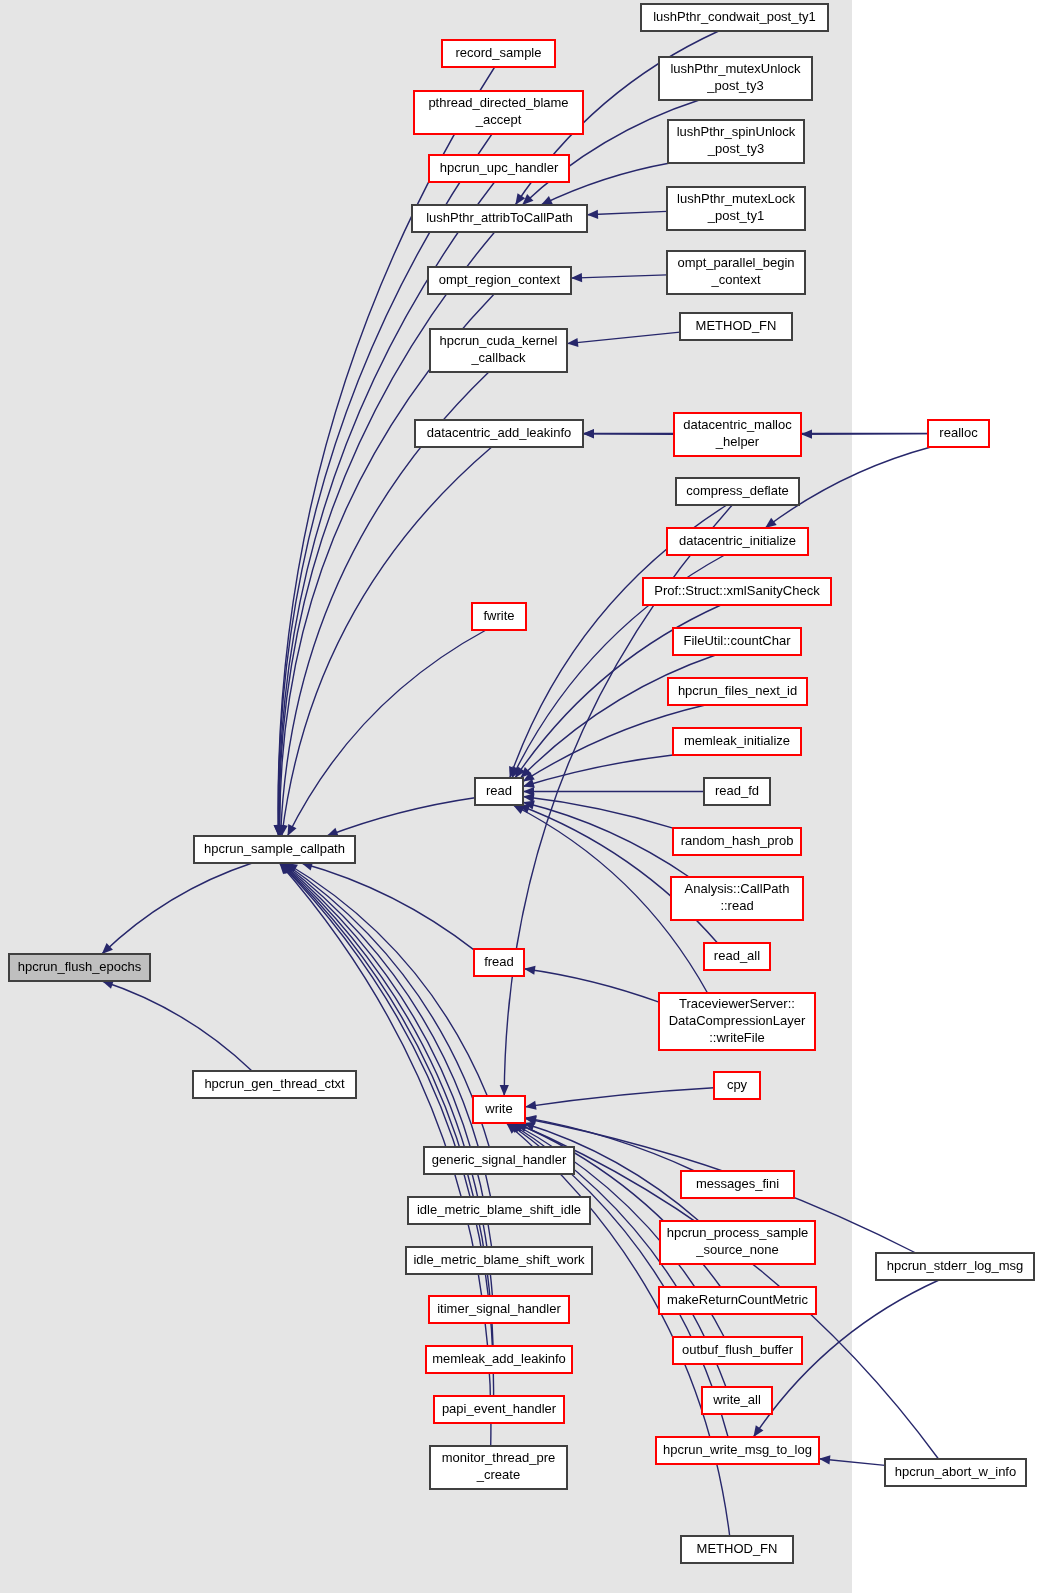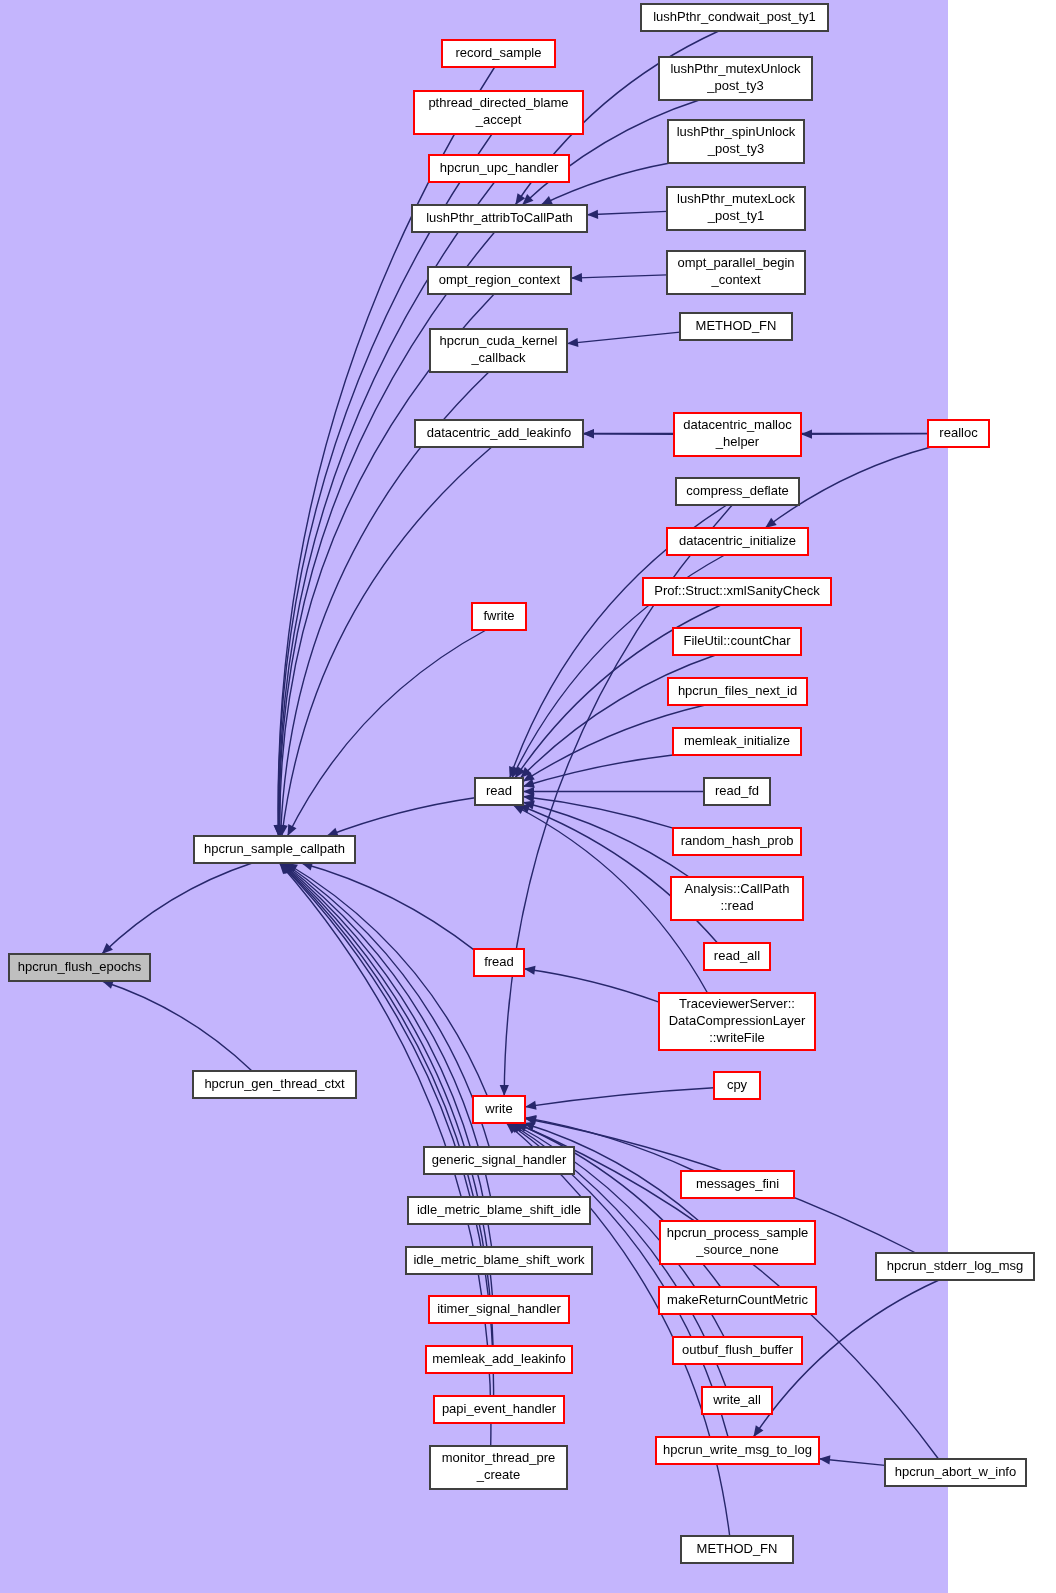--- a/index.html
+++ b/index.html
@@ -2,23 +2,23 @@
 <html><head>
 <meta charset="utf-8">
 <style>
   html, body {
     margin: 0;
     padding: 0;
     background: #ffffff;
   }
   #graph-root {
     position: relative;
-    width: 948px;
+    width: 852px;
     height: 1593px;
-    background: #c4b5fd;
+    background: #e5e5e5;
     font-family: "Liberation Sans", sans-serif;
     text-align: center;
   }
   svg#callgraph {
     display: block;
     width: 1056px;
     height: 1593px;
   }
   .node-box {
     fill: #ffffff;

